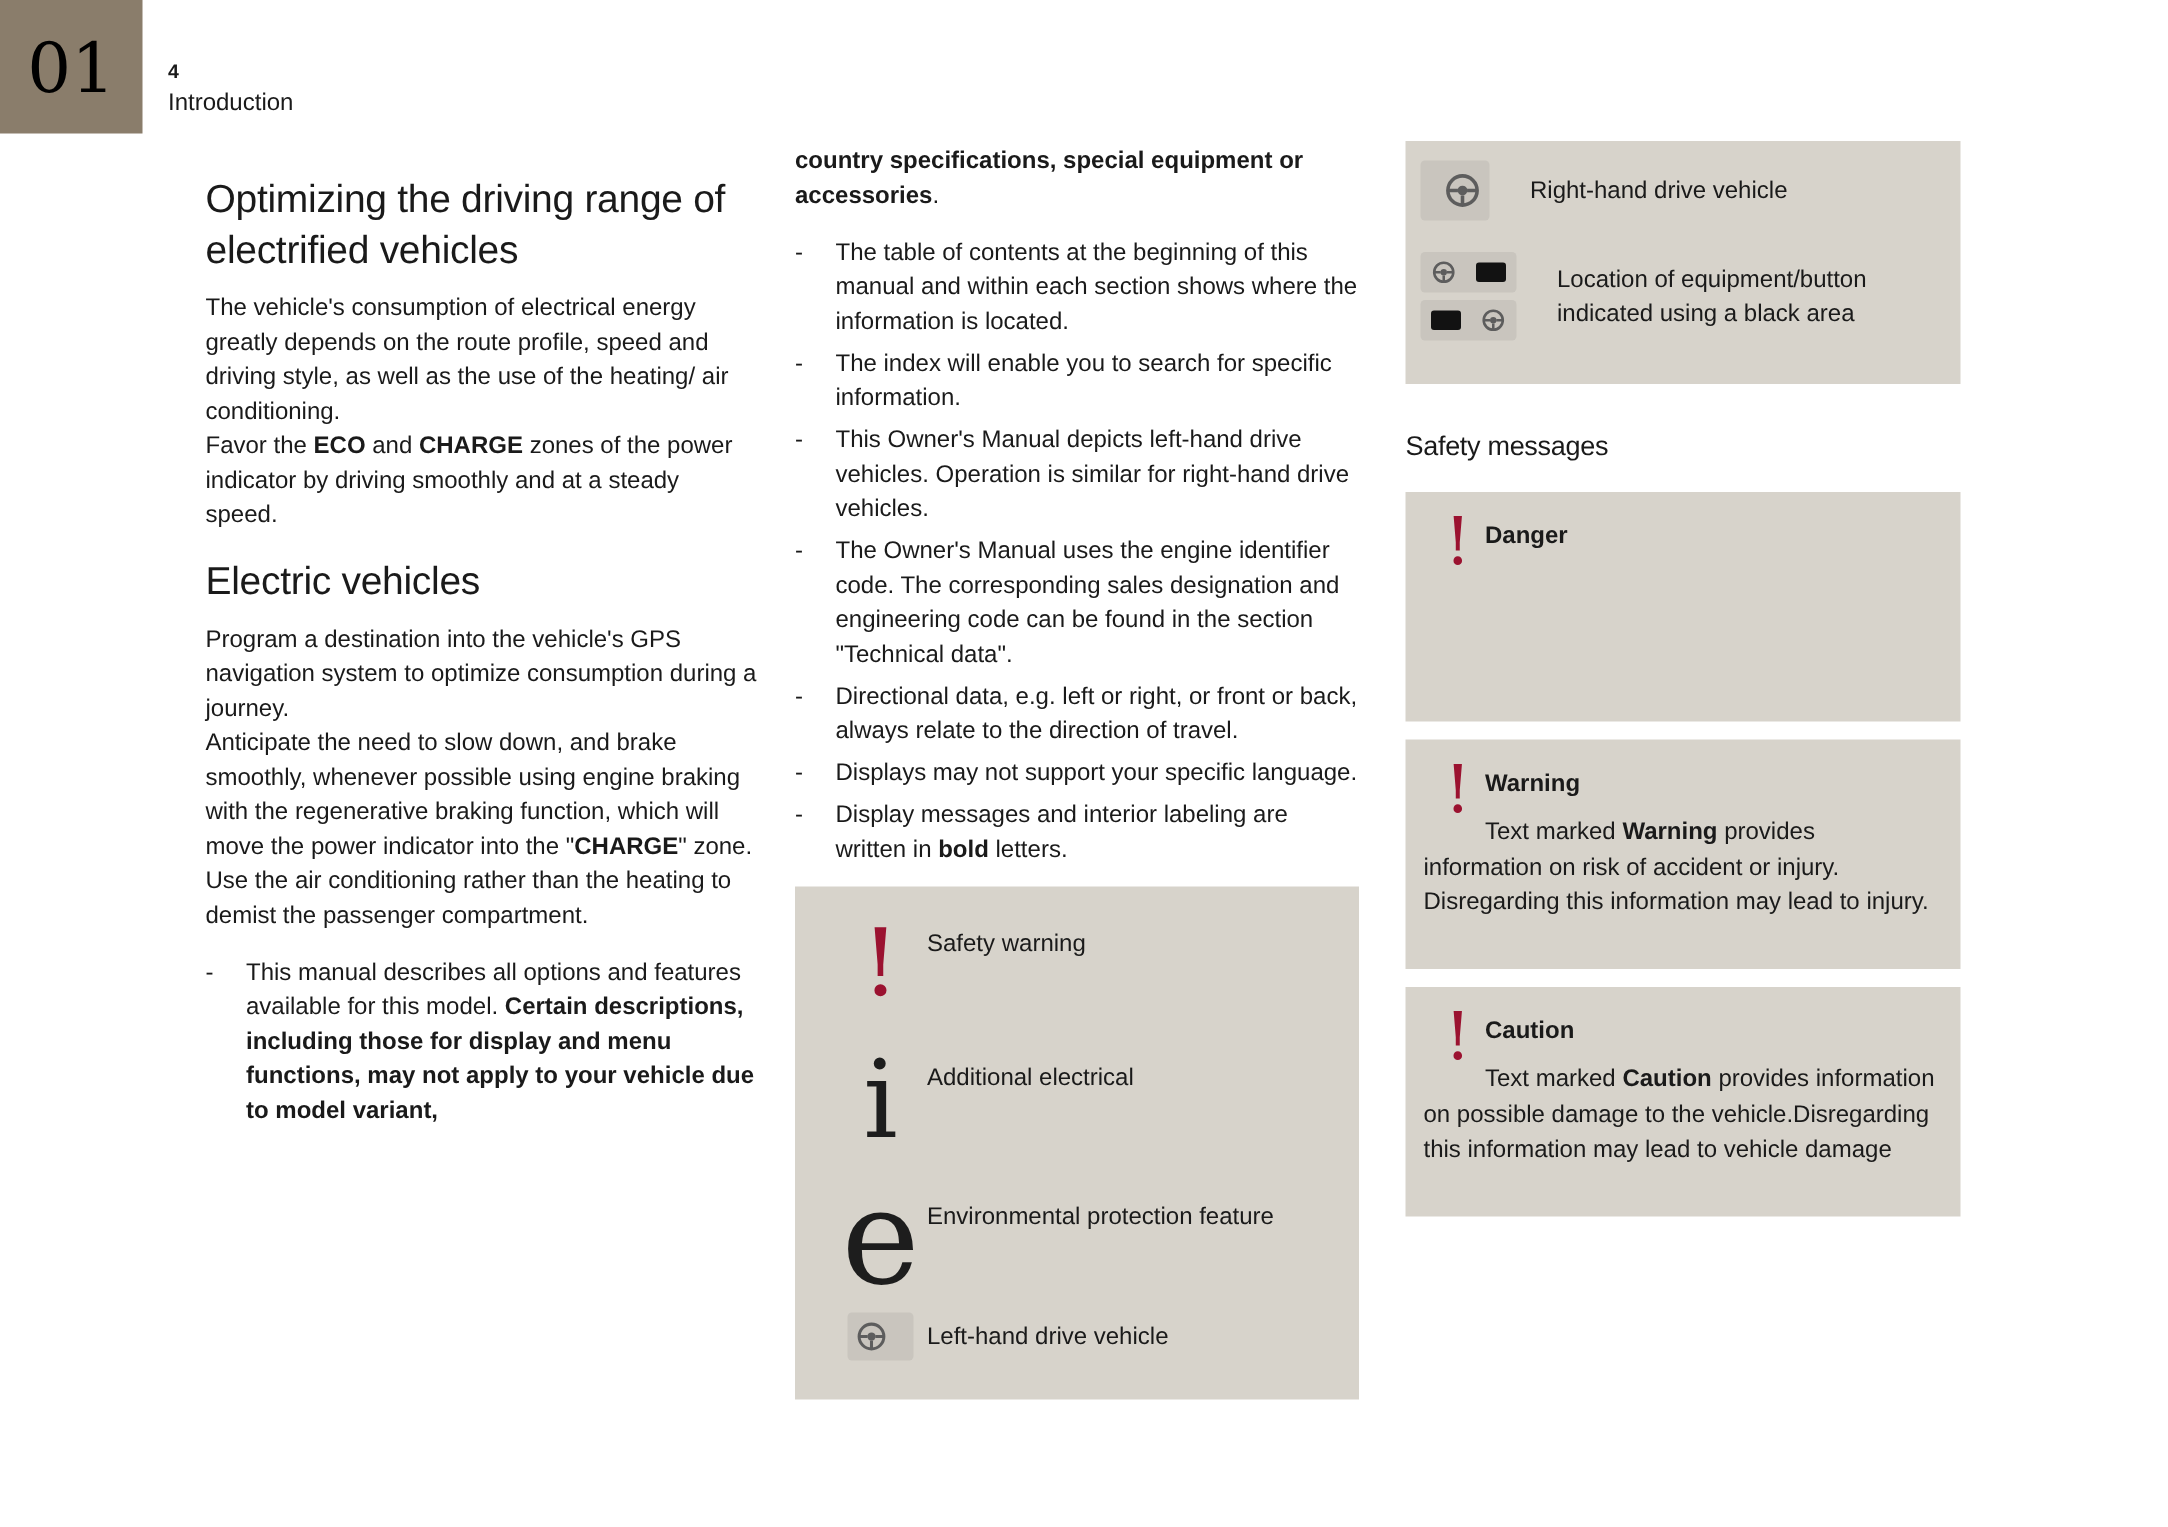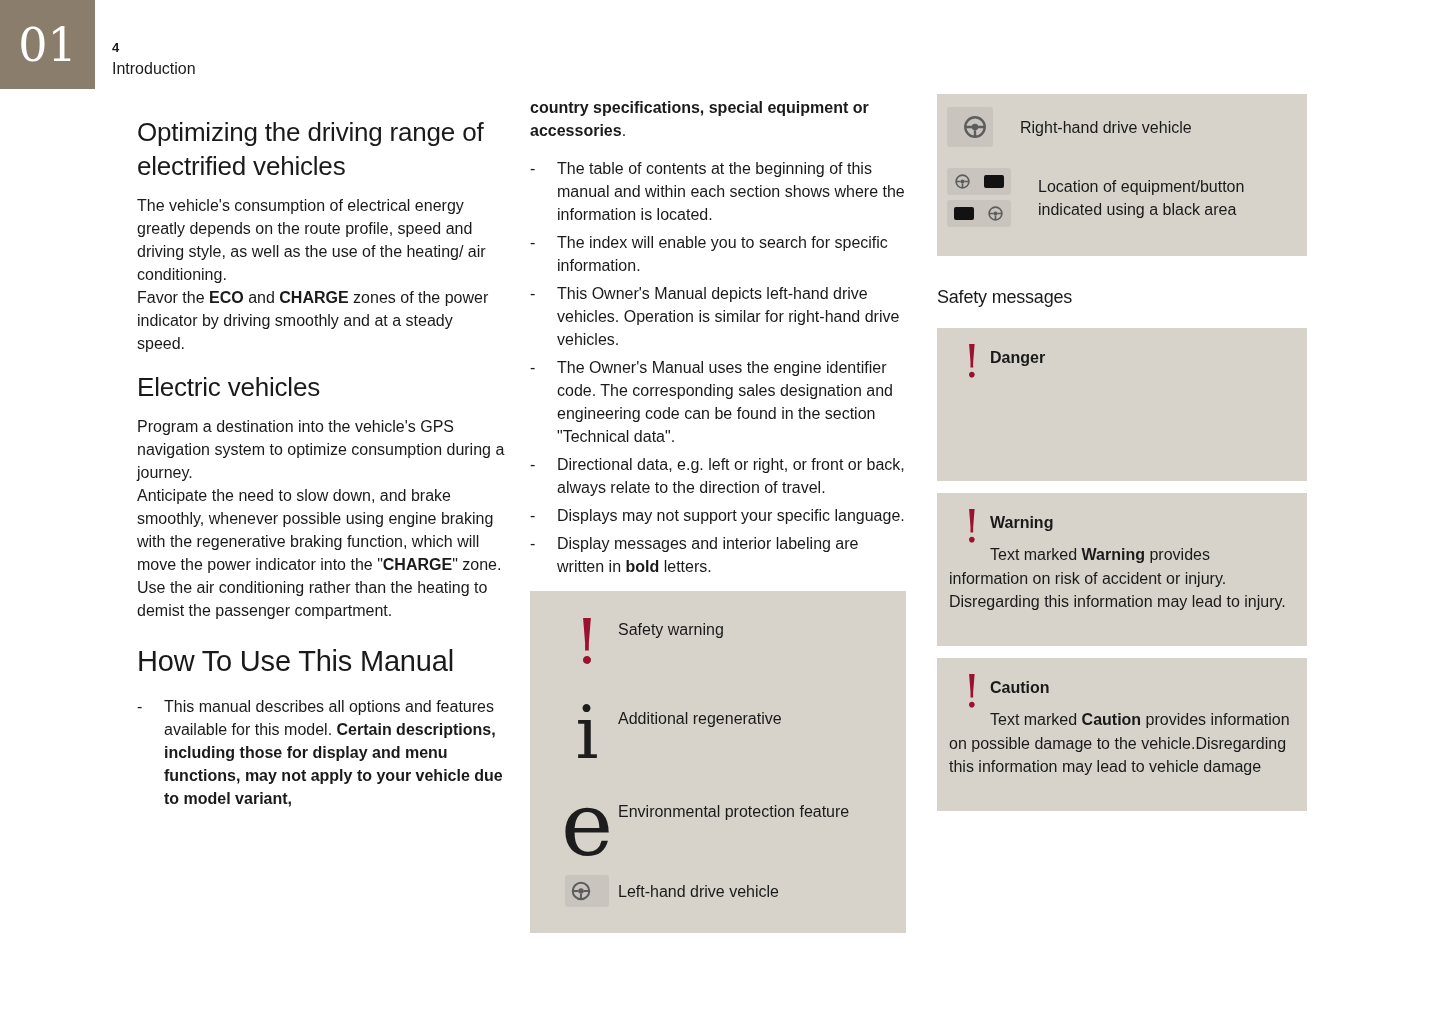--- a/index.html
+++ b/index.html
@@ -14,21 +14,21 @@
 
   
   .chapter-box {
     position:absolute; left:0; top:0;
     width:95px; height:89px;
     background:var(--chapter-brown, #8a7d6b);
     display:flex; align-items:center; justify-content:center;
   }
   .chapter-num {
     font-family:"DejaVu Serif", serif;
-    font-size:46px; line-height:1; color:#ffffff;
+    font-size:46px; line-height:1; color:#000000;
   }
   .page-num { position:absolute; left:112px; top:40px; font-size:13px; font-weight:700; }
   .section-title { position:absolute; left:112px; top:60px; font-size:16px; }
 
   
   .col { position:absolute; font-size:16px; line-height:23px; }
   .col1 { left:137px; top:100px;  width:368px; }
   .col2 { left:530px; top:96px;  width:376px; }
   .col3 { left:937px; top:94px;  width:370px; }
 
@@ -146,21 +146,20 @@
     </p>
 
     <h2 class="sec">Electric vehicles</h2>
 
     <p class="para">Program a destination into the vehicle's GPS navigation system to optimize consumption during a journey.</p>
     <p class="para">
       <span>Anticipate the need to slow down, and brake smoothly, whenever possible using engine braking with the regenerative braking function, which will move the power indicator into the "</span><b>CHARGE</b><span>" zone.</span>
     </p>
     <p class="para">Use the air conditioning rather than the heating to demist the passenger compartment.</p>
 
-    <h2 class="sec h-large">How To Use This Manual</h2>
 
     <div class="bullet">
       <span class="dash">-</span>
       <p>
         <span>This manual describes all options and features available for this model. </span><b>Certain descriptions, including those for display and menu functions, may not apply to your vehicle due to model variant,</b>
       </p>
     </div>
   </section>
 
   <section class="col col2">
@@ -199,21 +198,21 @@
       </p>
     </div>
 
     <div class="legend-box">
       <div class="legend-row row-safety">
         <span class="legend-icon excl-glyph">!</span>
         <p class="legend-label">Safety warning</p>
       </div>
       <div class="legend-row row-info">
         <span class="legend-icon">i</span>
-        <p class="legend-label">Additional regenerative</p>
+        <p class="legend-label">Additional electrical</p>
       </div>
       <div class="legend-row row-env">
         <span class="legend-icon">e</span>
         <p class="legend-label">Environmental protection feature</p>
       </div>
       <div class="legend-row row-lhd">
         <span class="legend-icon">
           <span class="icon-panel panel-lhd">
             <svg class="wheel md" viewBox="0 0 24 24" aria-hidden="true">
               <circle cx="12" cy="12" r="9" fill="none" stroke="#5d5d5d" stroke-width="2.2"></circle>

